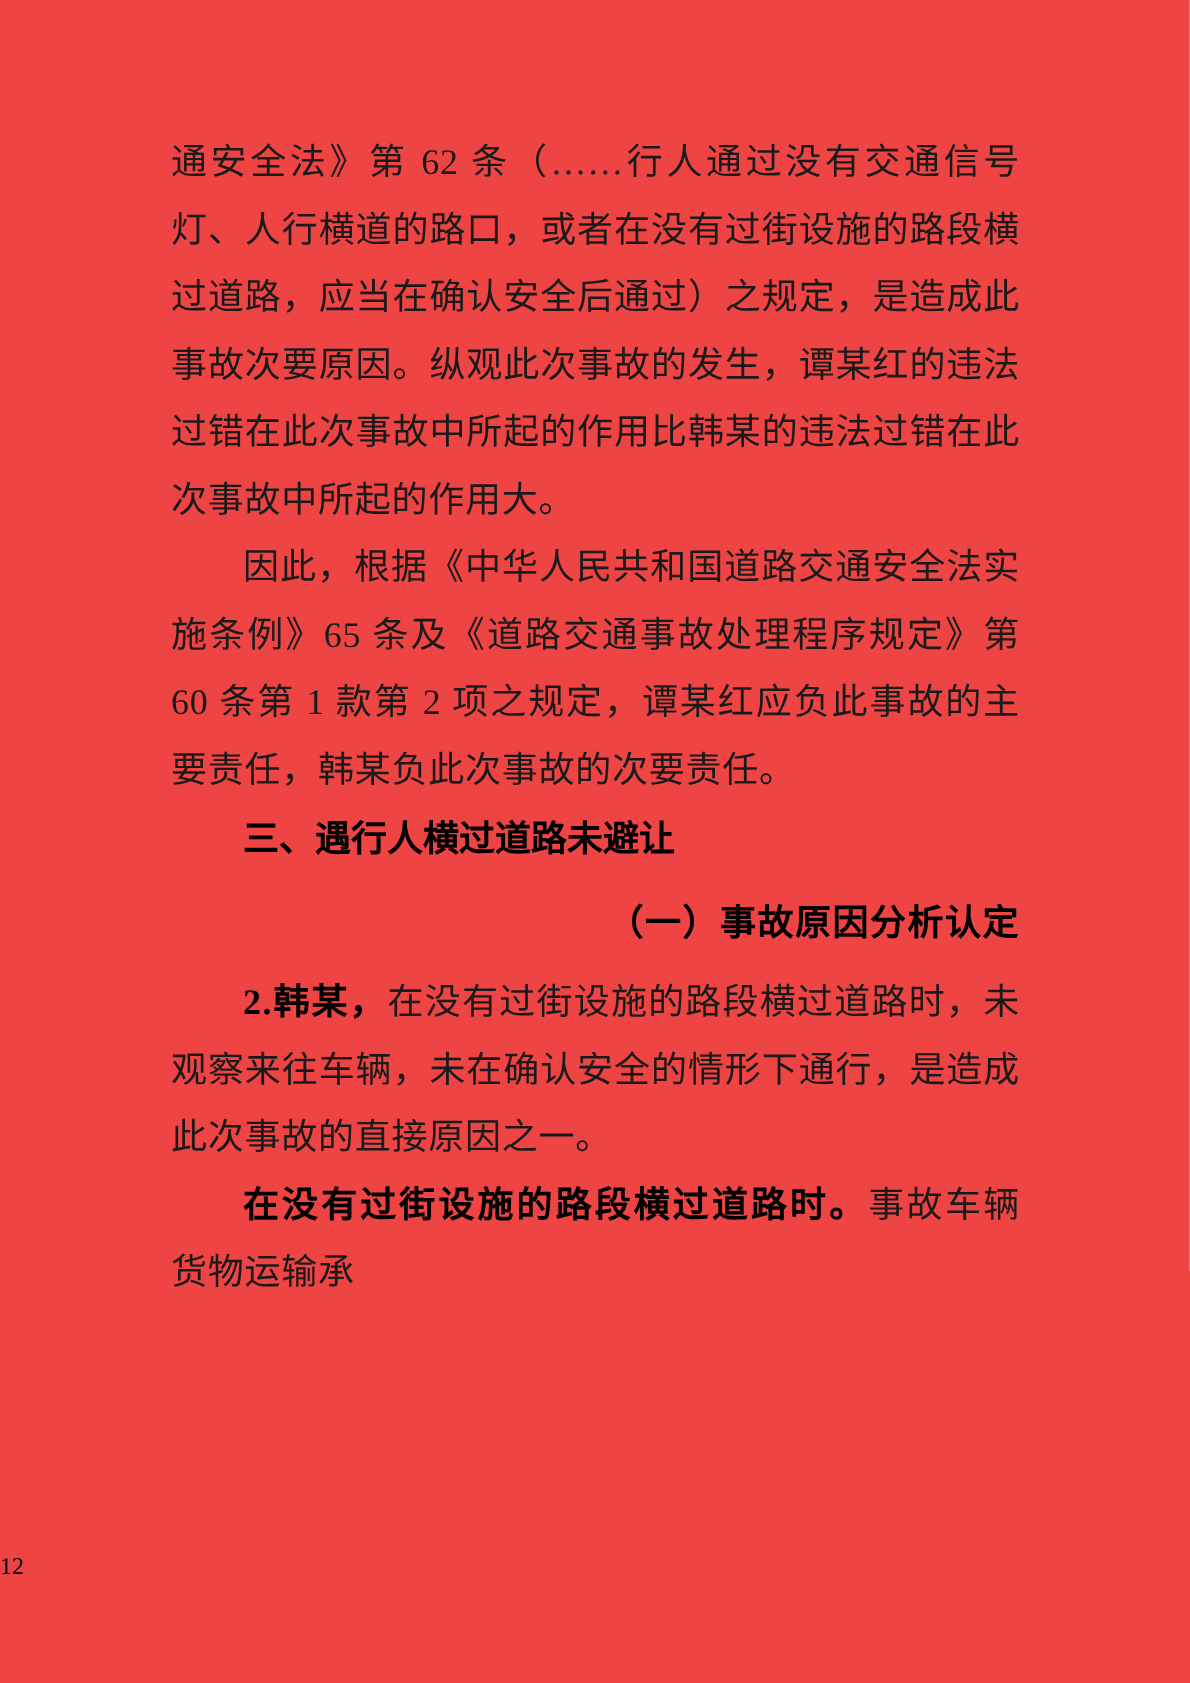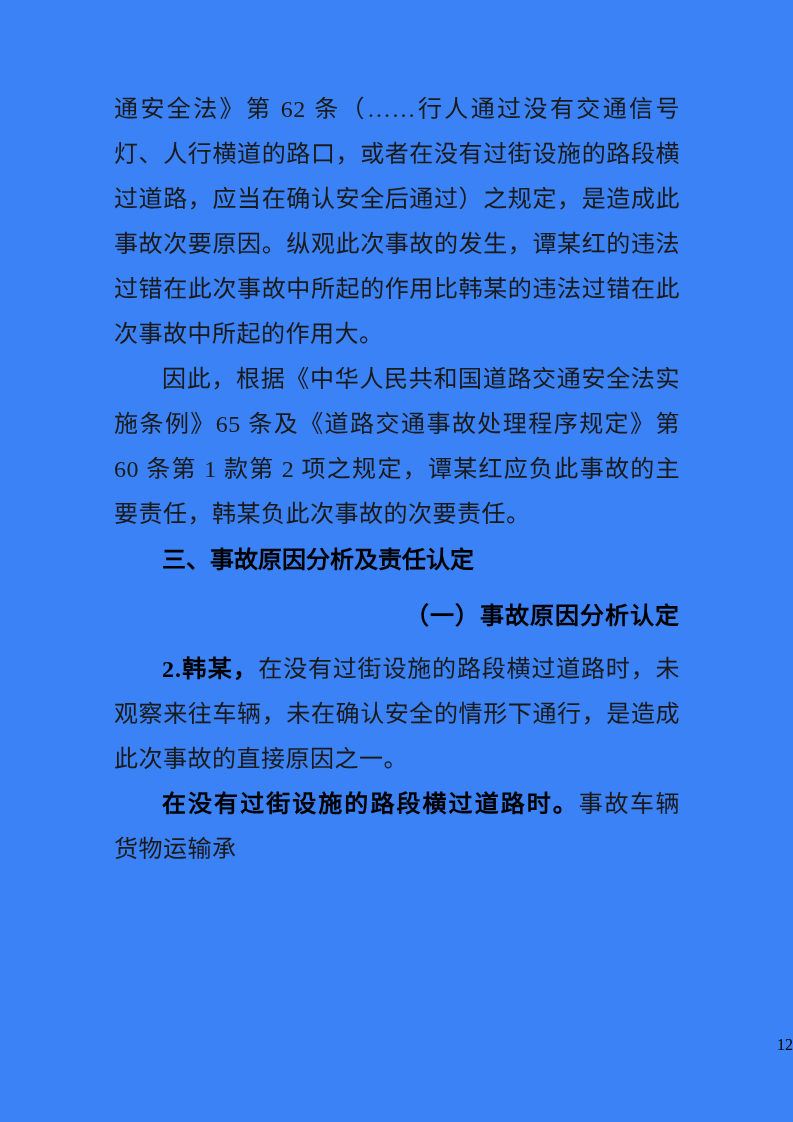--- a/index.html
+++ b/index.html
@@ -10,21 +10,21 @@
     width: 793px;
     height: 1122px;
     position: relative;
     background: #ffffff;
     overflow: hidden;
     font-family: "Liberation Serif", "DejaVu Serif", serif;
   }
   .page {
     position: absolute;
     inset: 0;
-    background: #3b82f6;
+    background: #ef4444;
   }
   .content {
     position: absolute;
     left: 114px;
     top: 87px;
     width: 566px;
     color: #1a1a1a;
     font-size: 24px;
     line-height: 45px;
     text-align: justify;
@@ -70,37 +70,37 @@
   .run-bold {
     font-weight: 700;
     color: #000000;
     letter-spacing: 1px;
   }
   .page-number {
     position: absolute;
     left: 0;
     right: 0;
     top: 1036px;
-    text-align: right;
+    text-align: left;
     font-family: "Liberation Serif", "DejaVu Serif", serif;
     font-size: 16px;
     color: #000000;
   }
 </style>
 </head>
 <body>
 
 <div class="page">
   <div class="content">
 
     <p class="body-text">通安全法》第 62 条（……行人通过没有交通信号灯、人行横道的路口，或者在没有过街设施的路段横过道路，应当在确认安全后通过）之规定，是造成此事故次要原因。纵观此次事故的发生，谭某红的违法过错在此次事故中所起的作用比韩某的违法过错在此次事故中所起的作用大。</p>
 
     <p class="body-text indent">因此，根据《中华人民共和国道路交通安全法实施条例》65 条及《道路交通事故处理程序规定》第 60 条第 1 款第 2 项之规定，谭某红应负此事故的主要责任，韩某负此次事故的次要责任。</p>
 
-    <h2 class="h-section">三、事故原因分析及责任认定</h2>
+    <h2 class="h-section">三、遇行人横过道路未避让</h2>
 
     <h3 class="h-sub">（一）事故原因分析认定</h3>
 
 
     <p class="body-text indent"><span class="run-bold">2.韩某，</span><span>在没有过街设施的路段横过道路时，未观察来往车辆，未在确认安全的情形下通行，是造成此次事故的直接原因之一。</span></p>
 
 
     <p class="body-text indent"><span class="run-bold">在没有过街设施的路段横过道路时。</span><span>事故车辆货物运输承</span></p>
 
   </div>

